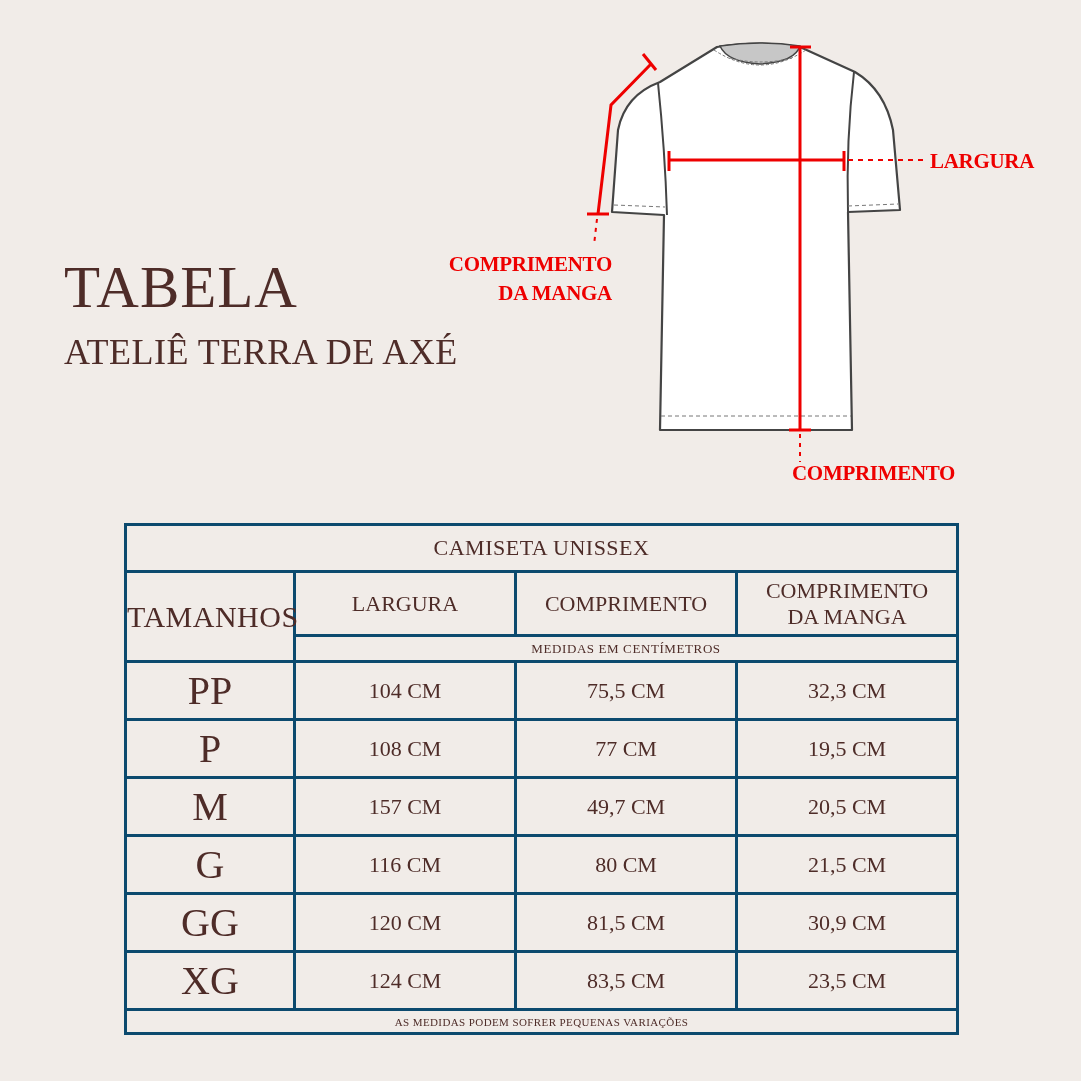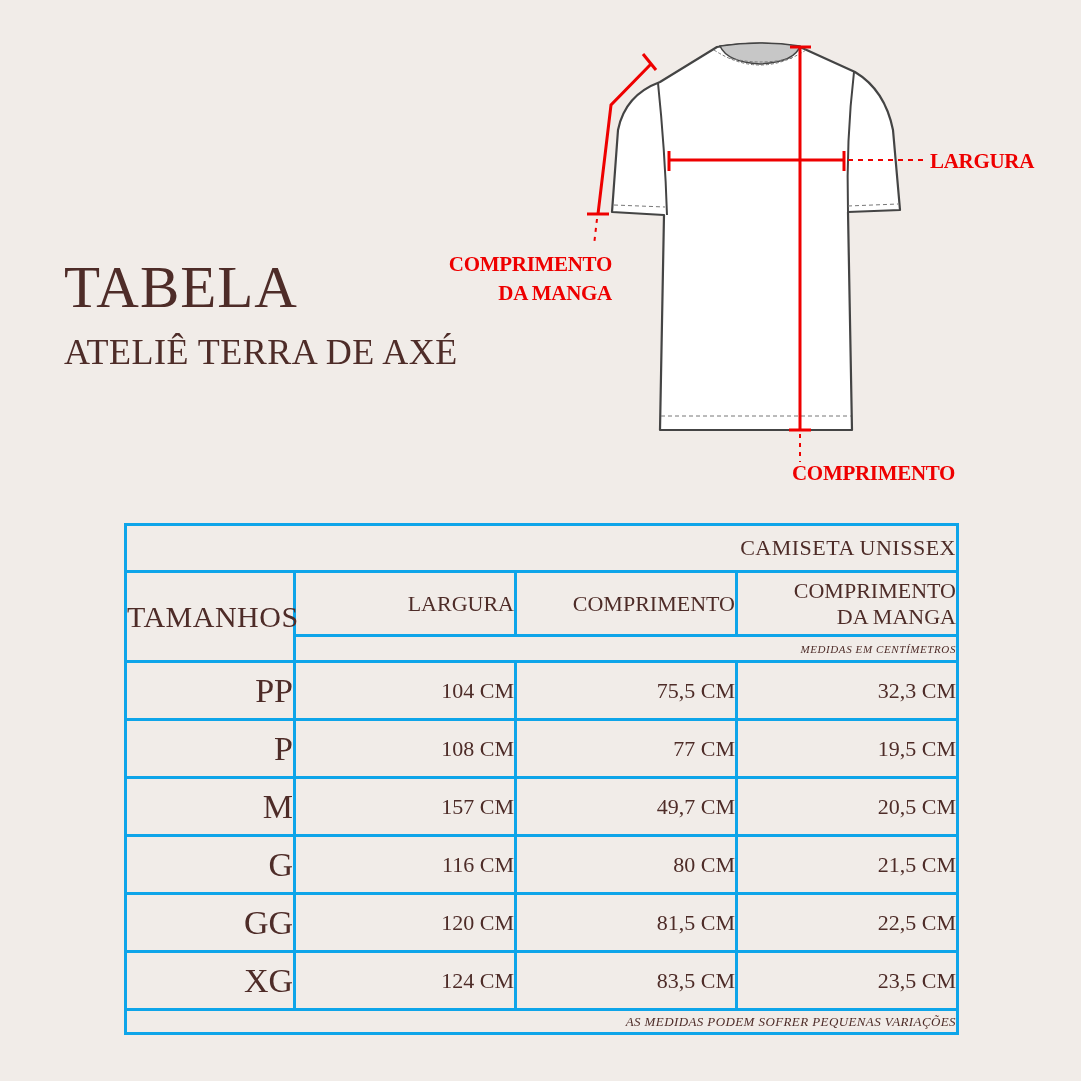--- a/index.html
+++ b/index.html
@@ -15,30 +15,30 @@
     .red-label { position:absolute; color:#ee0000; font-size:21px; font-weight:bold; letter-spacing:-0.3px; white-space:nowrap; }
     .lbl-largura { left:930px; top:149px; }
     .lbl-manga { left:424px; top:250px; text-align:right; line-height:29px; width:188px; }
     .lbl-comp { left:792px; top:461px; }
 
     table.sizes {
       position:absolute; left:124px; top:523px; width:832px;
       border-collapse:collapse; table-layout:fixed;
     }
     table.sizes td, table.sizes th {
-      border:3px solid #0ea5e9; text-align:right; vertical-align:middle;
+      border:3px solid #0c4a6e; text-align:center; vertical-align:middle;
       font-weight:normal; color:#4e2c28; padding:0;
     }
     .caption-cell { height:44px; font-size:22px; letter-spacing:0.5px; }
     .head-cell { height:61px; font-size:22px; line-height:26px; }
     .tam-cell { font-size:30px; letter-spacing:0.5px; }
-    .unit-cell { height:23px; font-size:11px; letter-spacing:0.6px;font-style:italic; }
-    .size-cell { height:55px; font-size:34px; font-weight:bold; }
+    .unit-cell { height:23px; font-size:13px; letter-spacing:0.6px; }
+    .size-cell { height:55px; font-size:40px; font-weight:bold; }
     .val-cell { font-size:22px; }
-    .foot-cell { height:21px; font-size:13px; letter-spacing:0.4px;font-style:italic; }
+    .foot-cell { height:21px; font-size:11px; letter-spacing:0.4px; }
   </style>
 </head>
 <body>
 
 <div class="title-block">
   <div class="title-line">TABELA</div>
   <div class="subtitle">ATELIÊ TERRA DE AXÉ</div>
 </div>
 
 <svg class="shirt" width="1081" height="520" viewBox="0 0 1081 520">
@@ -126,21 +126,21 @@
   <tr>
     <td class="size-cell">G</td>
     <td class="val-cell">116 CM</td>
     <td class="val-cell">80 CM</td>
     <td class="val-cell">21,5 CM</td>
   </tr>
   <tr>
     <td class="size-cell">GG</td>
     <td class="val-cell">120 CM</td>
     <td class="val-cell">81,5 CM</td>
-    <td class="val-cell">22,5 CM</td>
+    <td class="val-cell">30,9 CM</td>
   </tr>
   <tr>
     <td class="size-cell">XG</td>
     <td class="val-cell">124 CM</td>
     <td class="val-cell">83,5 CM</td>
     <td class="val-cell">23,5 CM</td>
   </tr>
   <tr>
     <td colspan="4" class="foot-cell">AS MEDIDAS PODEM SOFRER PEQUENAS VARIAÇÕES</td>
   </tr>

